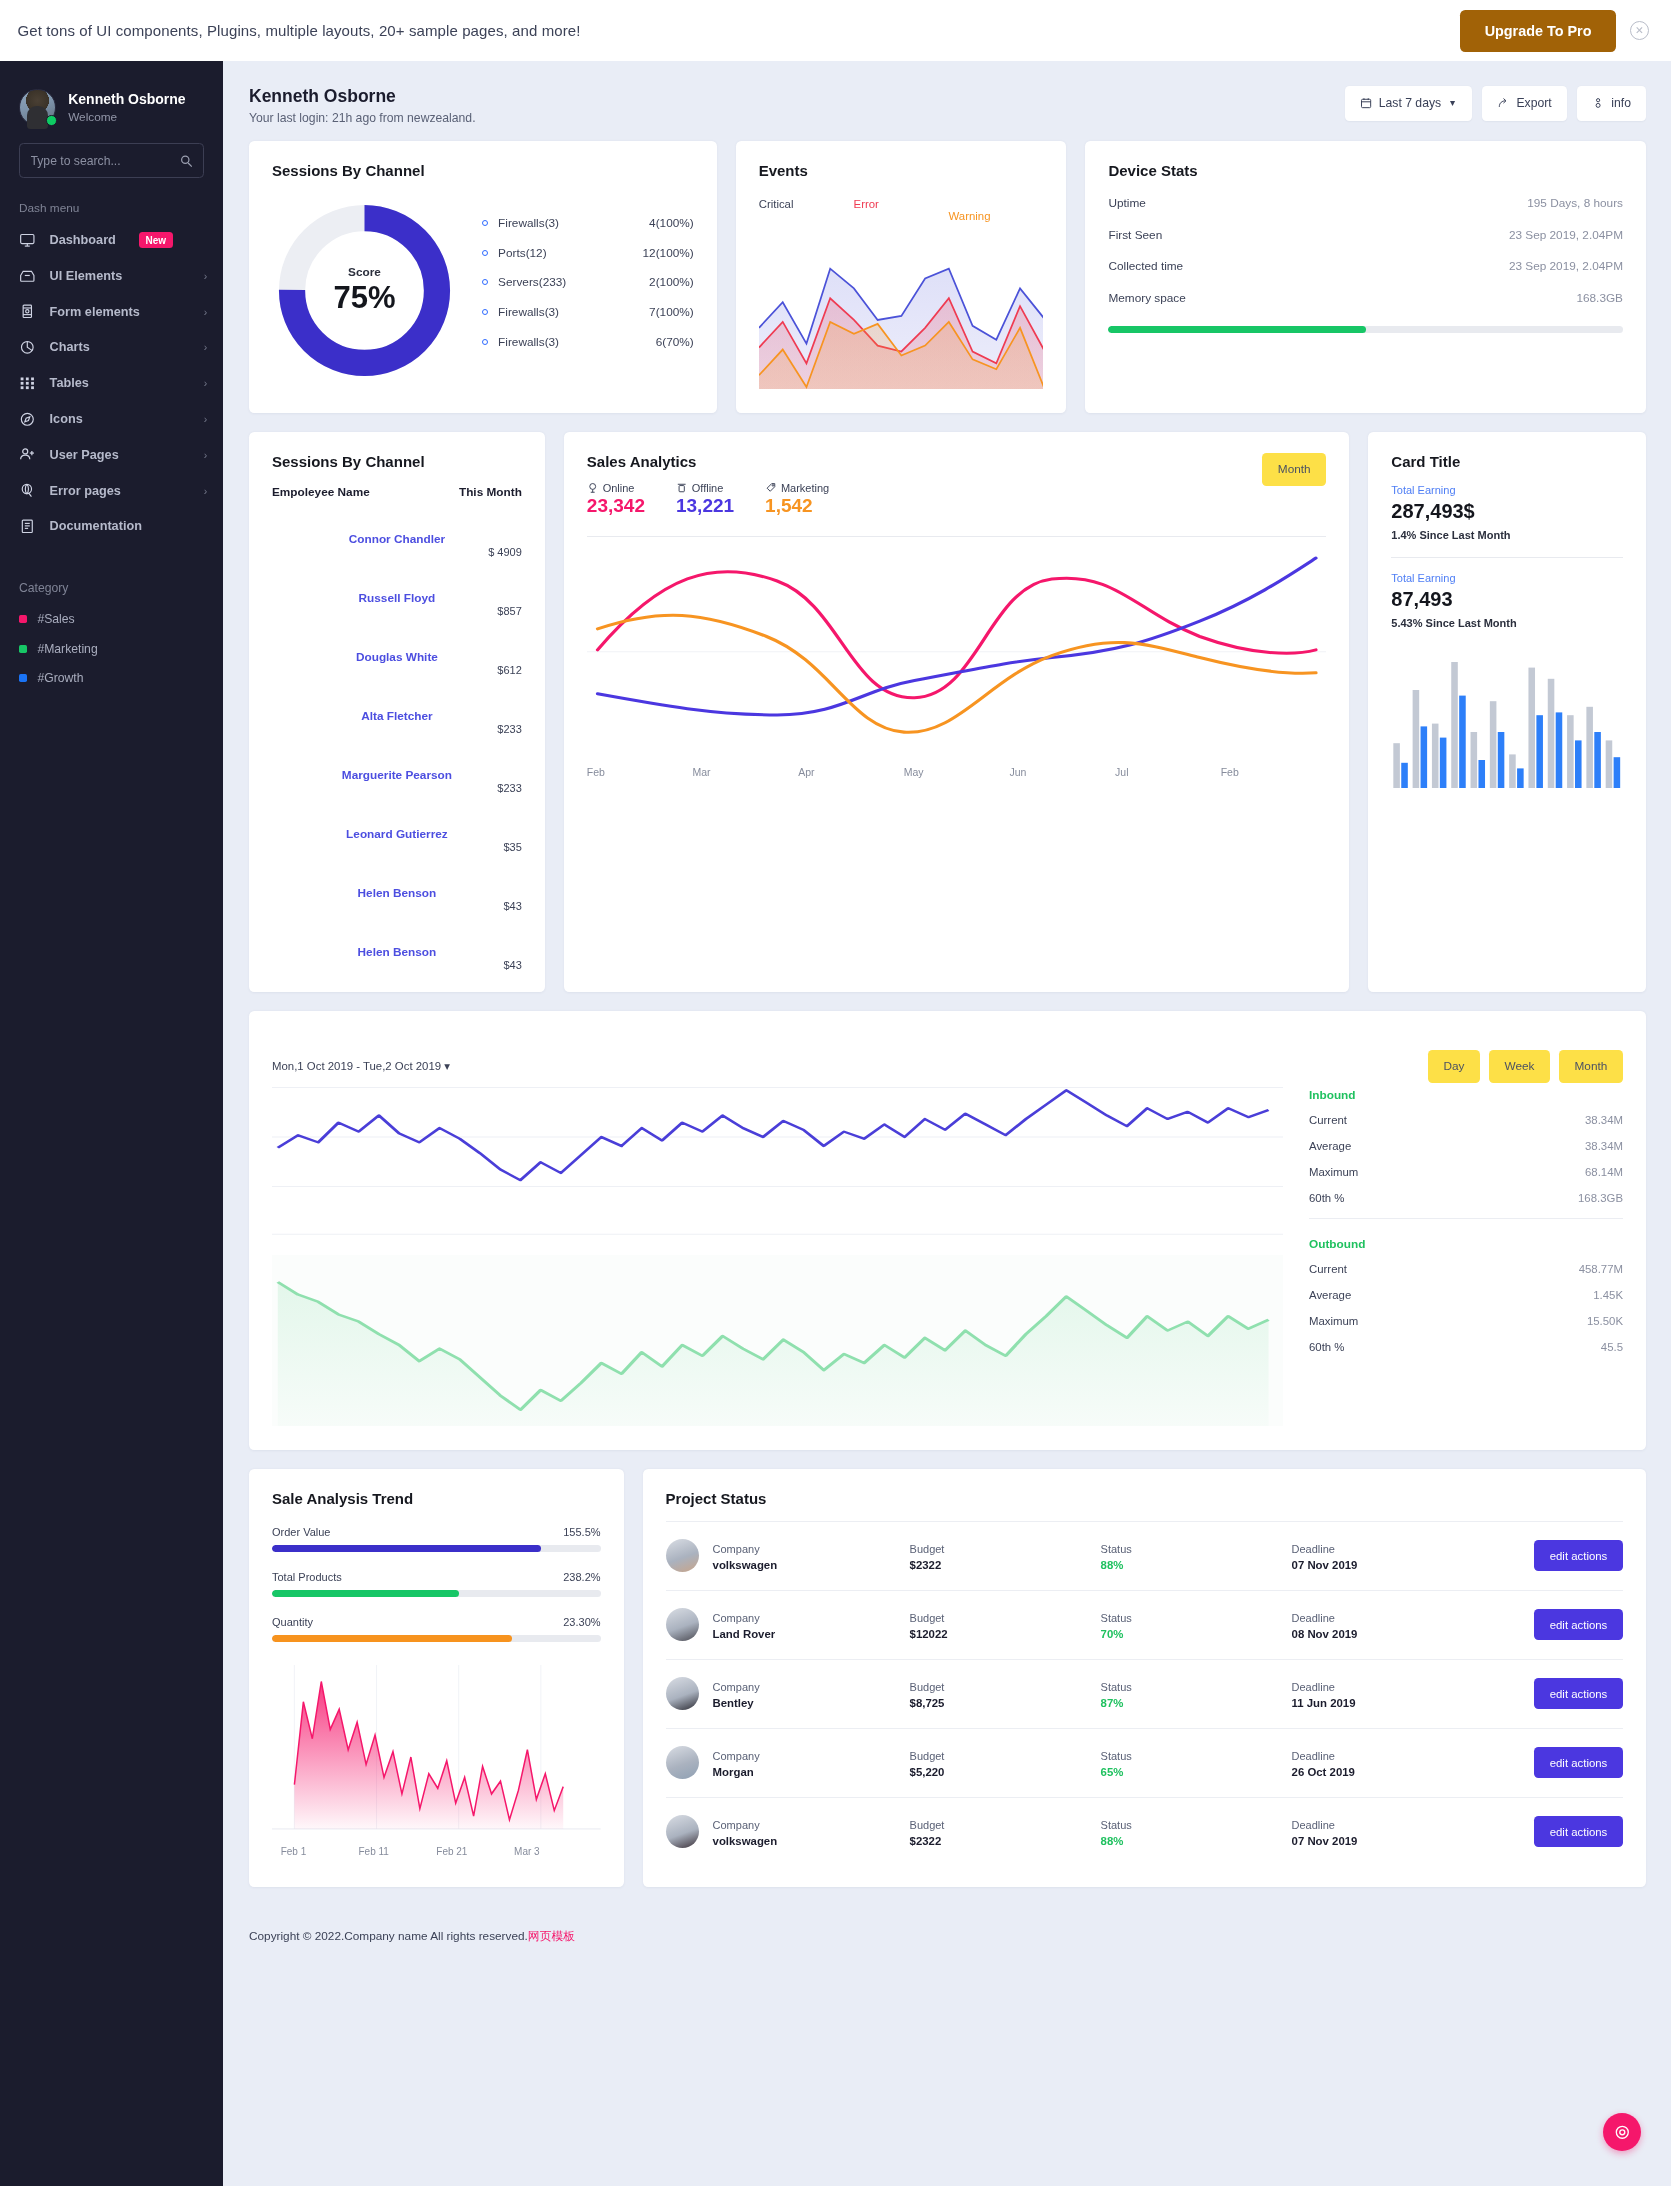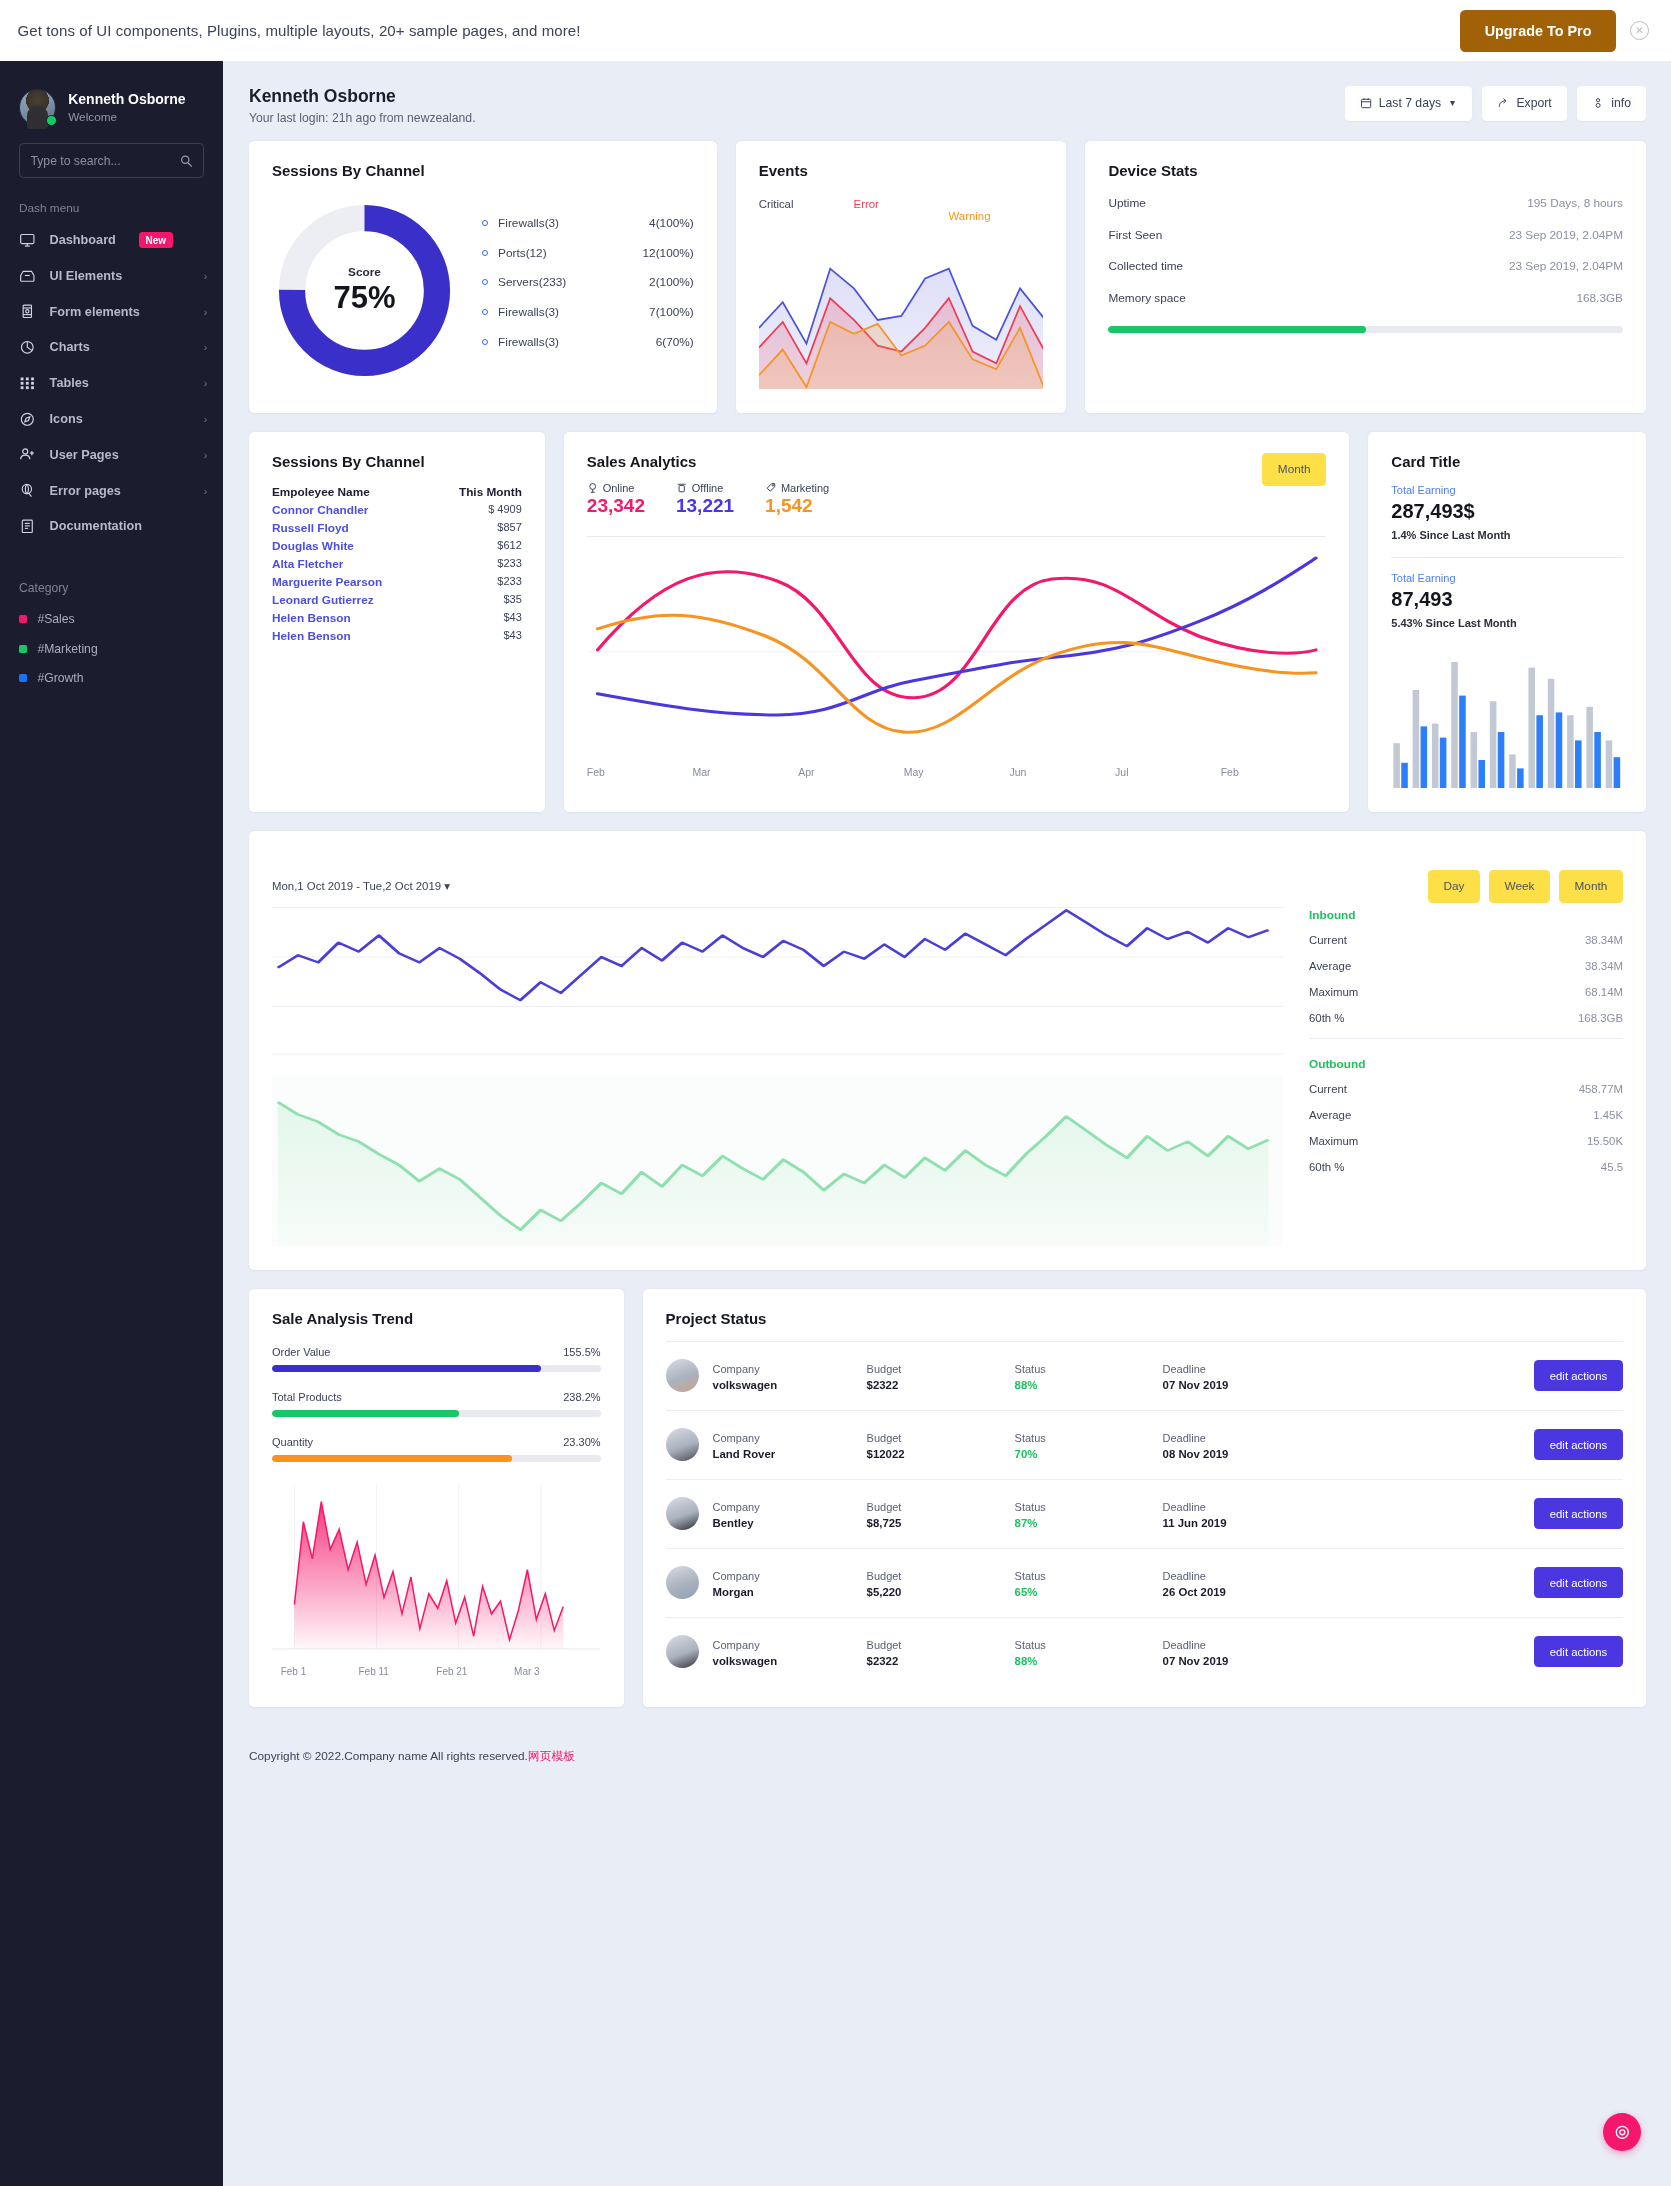--- a/index.html
+++ b/index.html
@@ -190,21 +190,21 @@
   .ds-row { display: flex; margin-top: 17.5px; font-size: 11.8px; }
   .ds-key { color: #3c4257; }
   .ds-val { margin-left: auto; color: #8b90a1; }
   .ds-bar { height: 7.9px; border-radius: 4.4px; background: #e8eaef; margin-top: 21px; overflow: hidden; }
   .ds-bar-fill { height: 100%; border-radius: 4.4px; background: #17c666; }
 
   
   .emp-card { flex: 0 0 calc(21.8% - 8.7px); }
   .emp-head { display: flex; margin-top: 15.7px; font-size: 11.8px; font-weight: bold; color: #1b1c2d; }
   .emp-head .r { margin-left: auto; }
-  .emp-row { display: flex; align-items: flex-start; margin-top: 4px; }
+  .emp-row { display: flex; align-items: center; margin-top: 33px; flex-direction: column; }
   .emp-name { font-size: 11.8px; color: #4c4ee0; font-weight: bold; }
   .emp-amt { margin-left: auto; font-size: 11px; color: #3c4257; }
 
   
   .sales-card { flex: 1; display: flex; flex-direction: column; }
   .sales-top { display: flex; align-items: flex-start; }
   .sales-metrics { display: flex; gap: 31px; margin-top: 12.2px; }
   .sm-label { font-size: 11px; color: #3c4257; display: flex; align-items: center; gap: 4.4px; }
   .sm-value { font-size: 19px; font-weight: bold; margin-top: 1.7px; }
   .period-btn {
@@ -245,21 +245,21 @@
   .sat-val { margin-left: auto; color: #3c4257; }
   .sat-bar { height: 7px; border-radius: 3.5px; background: #e8eaef; margin-top: 7px; overflow: hidden; }
   .sat-fill { height: 100%; border-radius: 3.5px; }
   .sat-axis { display: flex; margin-top: 3.5px; padding: 0 8.7px; }
   .sat-axis span { flex: 1; font-size: 10px; color: #868c9c; }
 
   
   .ps-card { flex: 1; }
   .ps-row {
     display: flex; align-items: center;
-    padding: 17.5px 0; border-top: 0.9px solid #eceef3;
+    padding: 17.5px 0; border-top: 0.9px solid #eceef3; gap: 43px;
   }
   .ps-row:first-of-type { border-top: 0.9px solid #eceef3; }
   .ps-avatar {
     width: 33px; height: 33px; border-radius: 50%; flex: 0 0 33px;
     margin-right: 14px; overflow: hidden; position: relative;
   }
   .ps-col { flex: 0 0 148px; }
   .ps-col.company { flex: 0 0 201px; display: flex; align-items: center; }
   .ps-k { font-size: 11px; color: #5a6176; }
   .ps-v { font-size: 11.4px; font-weight: bold; color: #1b1c2d; margin-top: 2.6px; }

